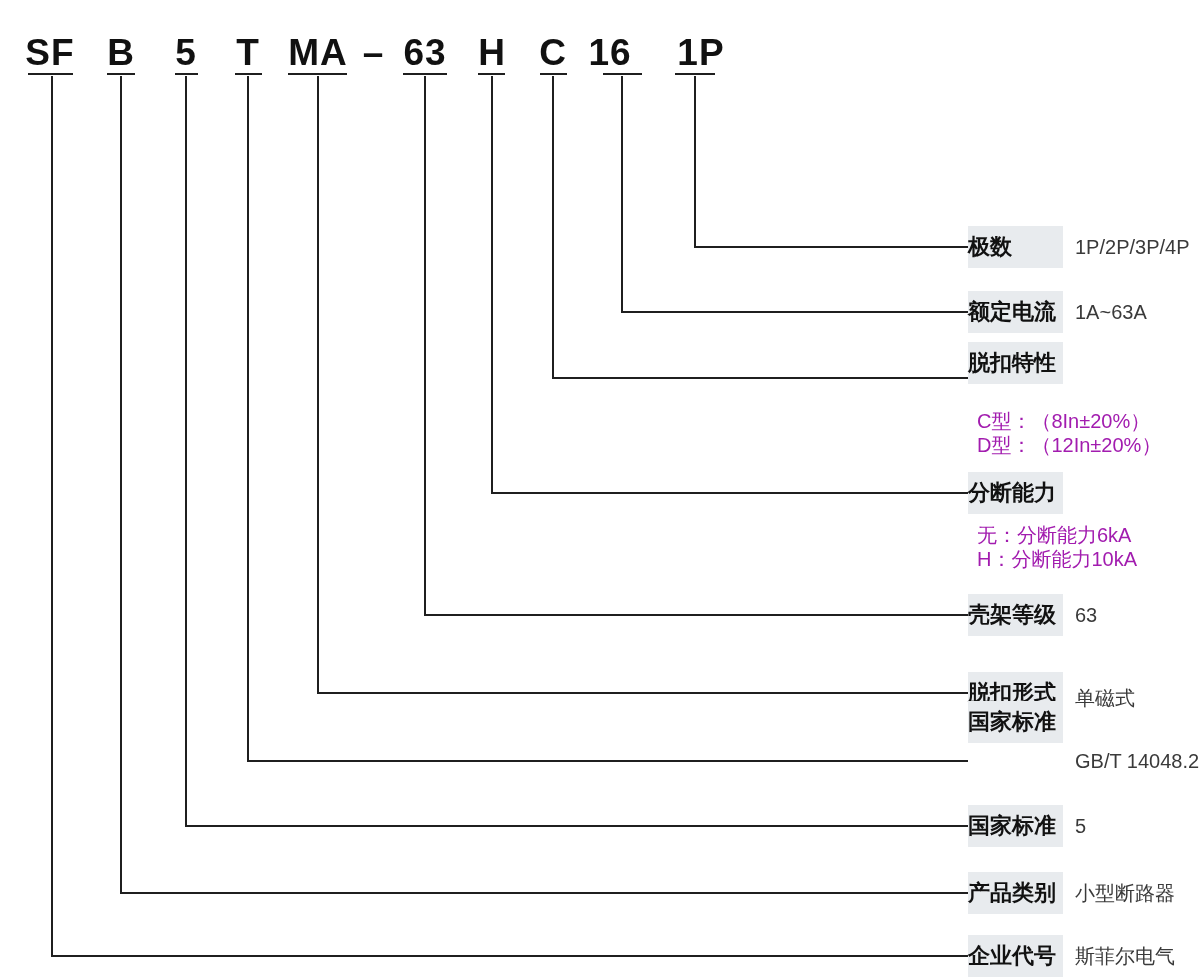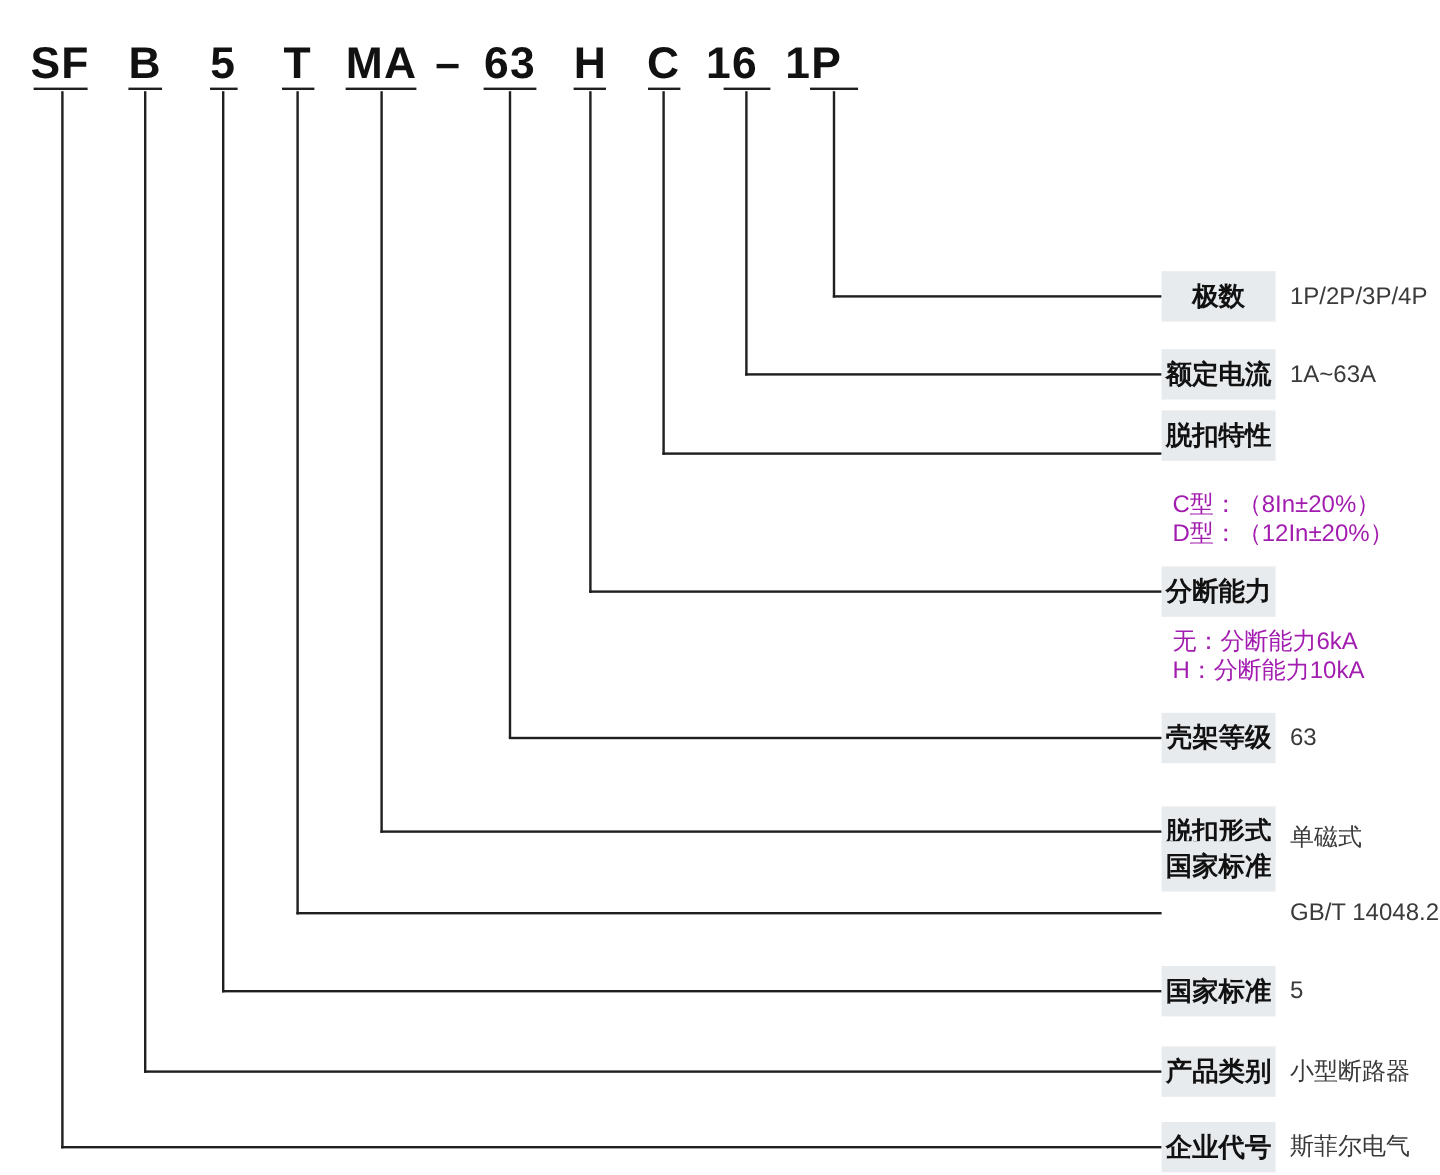--- a/index.html
+++ b/index.html
@@ -21,21 +21,21 @@
     position:absolute;top:16px;
     transform:translateX(-50%);
     font-size:37px;font-weight:bold;color:#111111;line-height:42px;
   }
   .underline{position:absolute;top:57px;height:2px;background:#1f1f1f;}
   .v-line{position:absolute;width:2px;background:#1f1f1f;top:60px;}
   .h-line{position:absolute;height:2px;background:#1f1f1f;}
   .label-box{
     position:absolute;left:968px;width:95px;height:42px;
     background:#e8ebee;
-    display:flex;align-items:center;justify-content:center;
+    display:flex;align-items:center;
   }
   .label-box span{
     font-size:22px;font-weight:bold;color:#111111;white-space:nowrap;
   }
   .row-value{
     position:absolute;left:1075px;
     font-size:20px;color:#3a3a3a;line-height:24px;white-space:nowrap;
   }
   .sub-line{
     position:absolute;left:977px;
@@ -54,21 +54,21 @@
   <span class="code-seg" style="left:50px">SF</span>
   <span class="code-seg" style="left:121px">B</span>
   <span class="code-seg" style="left:186px">5</span>
   <span class="code-seg" style="left:248px">T</span>
   <span class="code-seg" style="left:318px">MA</span>
   <span class="code-dash" style="left:373px">–</span>
   <span class="code-seg" style="left:425px">63</span>
   <span class="code-seg" style="left:492px">H</span>
   <span class="code-seg" style="left:553px">C</span>
   <span class="code-seg" style="left:610px">16</span>
-  <span class="code-seg" style="left:678px">1P</span>
+  <span class="code-seg" style="left:701px">1P</span>
 
   <div class="underline" style="left:28px;width:45px"></div>
   <div class="underline" style="left:107px;width:28px"></div>
   <div class="underline" style="left:175px;width:23px"></div>
   <div class="underline" style="left:235px;width:27px"></div>
   <div class="underline" style="left:288px;width:59px"></div>
   <div class="underline" style="left:403px;width:44px"></div>
   <div class="underline" style="left:478px;width:27px"></div>
   <div class="underline" style="left:540px;width:27px"></div>
   <div class="underline" style="left:603px;width:39px"></div>

